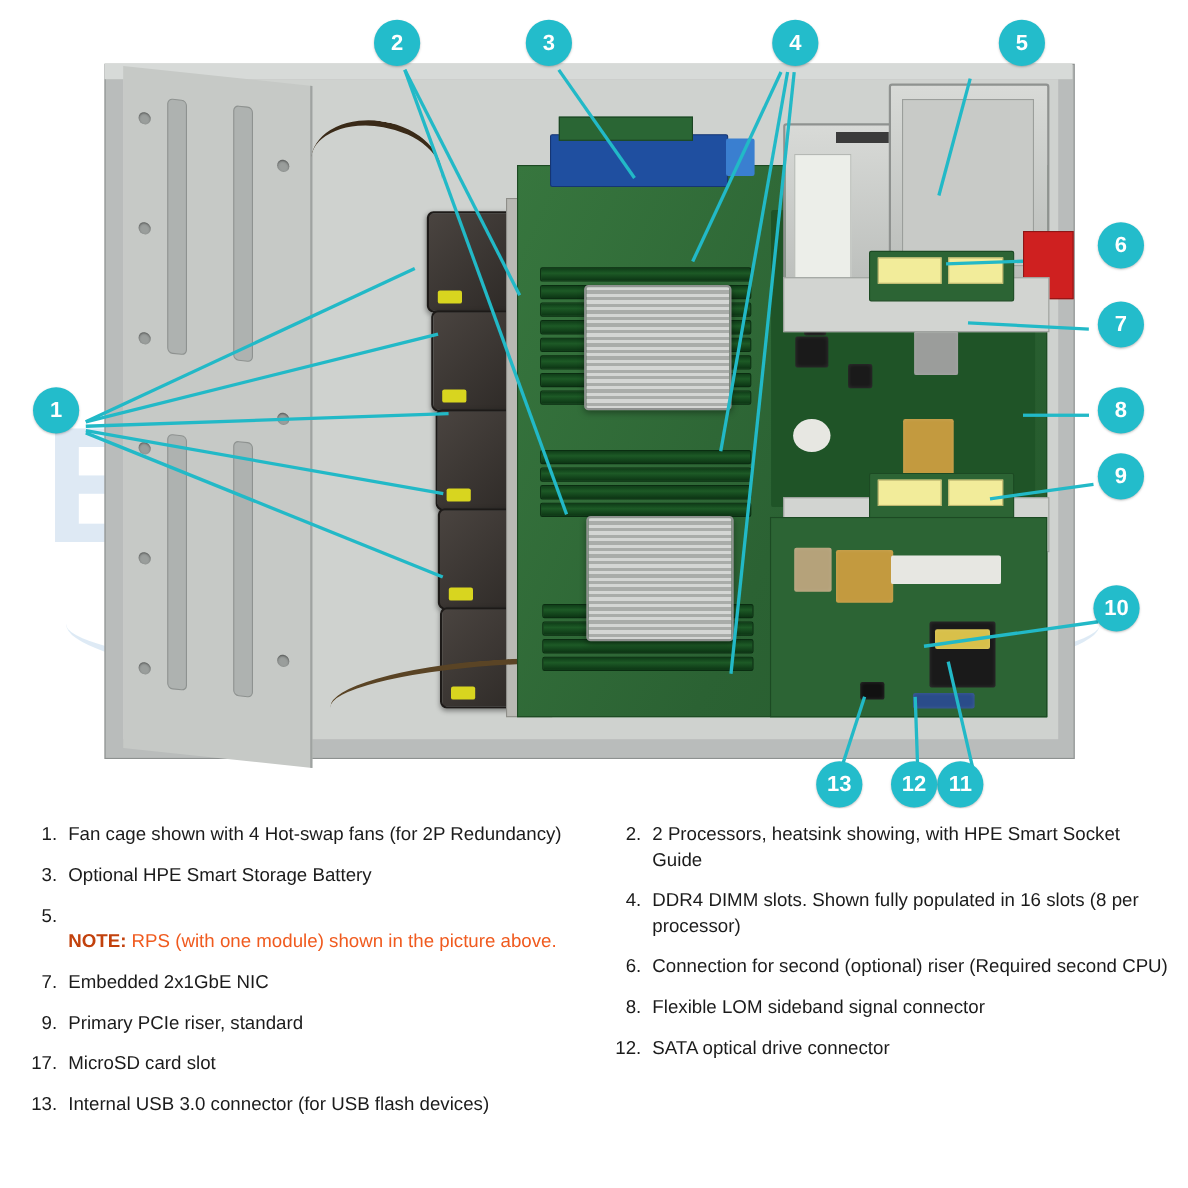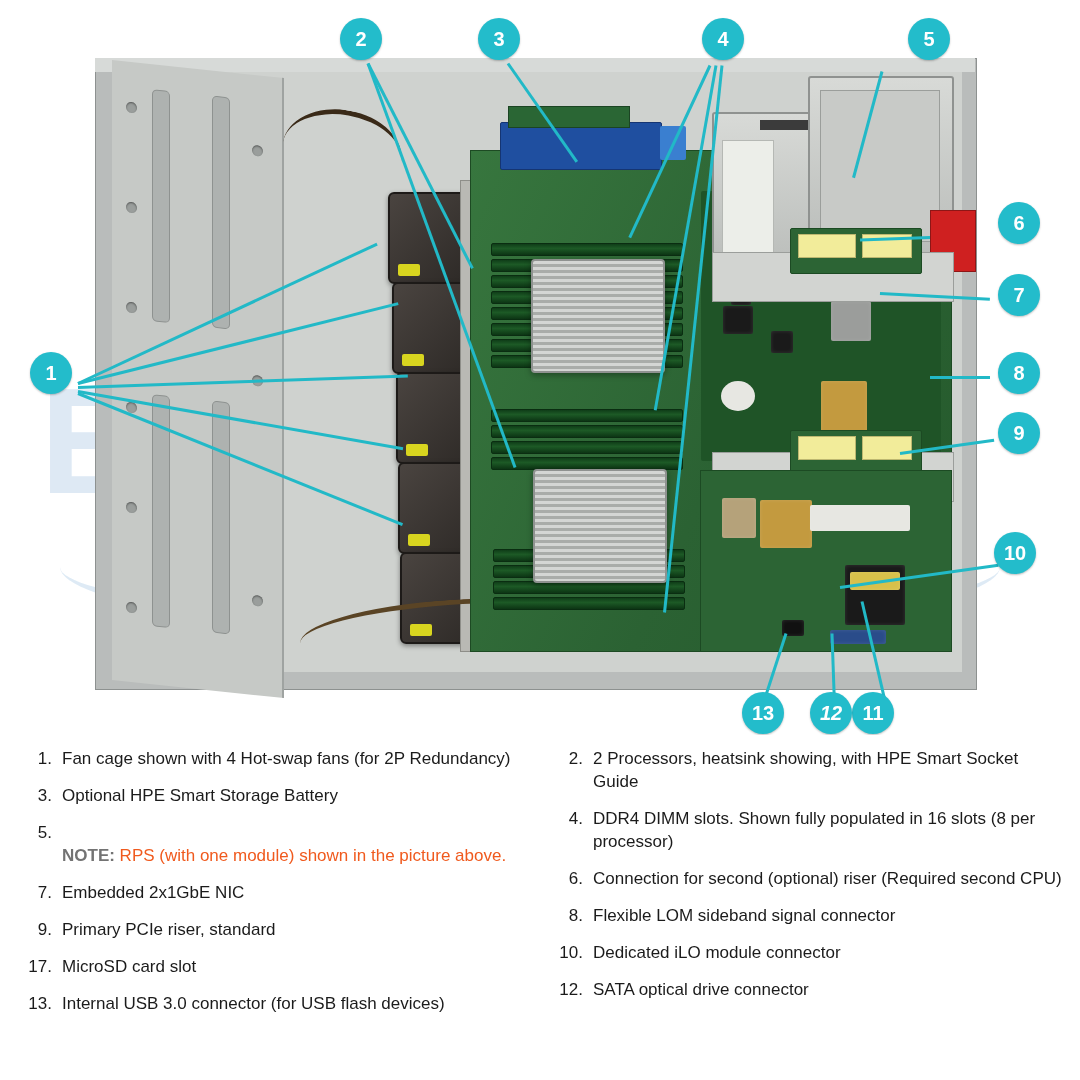--- a/index.html
+++ b/index.html
@@ -261,21 +261,21 @@
     width: 34px;
     flex: 0 0 34px;
     text-align: right;
     padding-right: 10px;
     color: #1b1b1b;
   }
   .legend-text {
     flex: 1;
   }
   .note {
-    color: #737373;
+    color: #c2410c;
     font-weight: bold;
   }
   .note-body {
     color: #f05a1e;
   }
 </style>
 </head>
 <body>
 
 <div id="stage">
@@ -426,21 +426,21 @@
     <div class="bubble" style="left:340px; top:18px;">2</div>
     <div class="bubble" style="left:478px; top:18px;">3</div>
     <div class="bubble" style="left:702px; top:18px;">4</div>
     <div class="bubble" style="left:908px; top:18px;">5</div>
     <div class="bubble" style="left:998px; top:202px;">6</div>
     <div class="bubble" style="left:998px; top:274px;">7</div>
     <div class="bubble" style="left:998px; top:352px;">8</div>
     <div class="bubble" style="left:998px; top:412px;">9</div>
     <div class="bubble" style="left:994px; top:532px;">10</div>
     <div class="bubble" style="left:852px; top:692px;">11</div>
-    <div class="bubble" style="left:810px; top:692px;font-style:italic;">12</div>
+    <div class="bubble" style="left:810px; top:692px;">12</div>
     <div class="bubble" style="left:742px; top:692px;">13</div>
   </div>
 
   <div id="legend">
     <div class="legend-cols">
 
       <div class="legend-col">
         <div class="legend-item">
           <span class="legend-num">1.</span>
           <span class="legend-text">Fan cage shown with 4 Hot-swap fans (for 2P Redundancy)</span>
@@ -485,24 +485,20 @@
         </div>
         <div class="legend-item">
           <span class="legend-num">6.</span>
           <span class="legend-text">Connection for second (optional) riser (Required second CPU)</span>
         </div>
         <div class="legend-item">
           <span class="legend-num">8.</span>
           <span class="legend-text">Flexible LOM sideband signal connector</span>
         </div>
         <div class="legend-item">
-          <span class="legend-num">10.</span>
-          <span class="legend-text">Dedicated iLO module connector</span>
-        </div>
-        <div class="legend-item">
           <span class="legend-num">12.</span>
           <span class="legend-text">SATA optical drive connector</span>
         </div>
       </div>
 
     </div>
   </div>
 
 </div>
 

